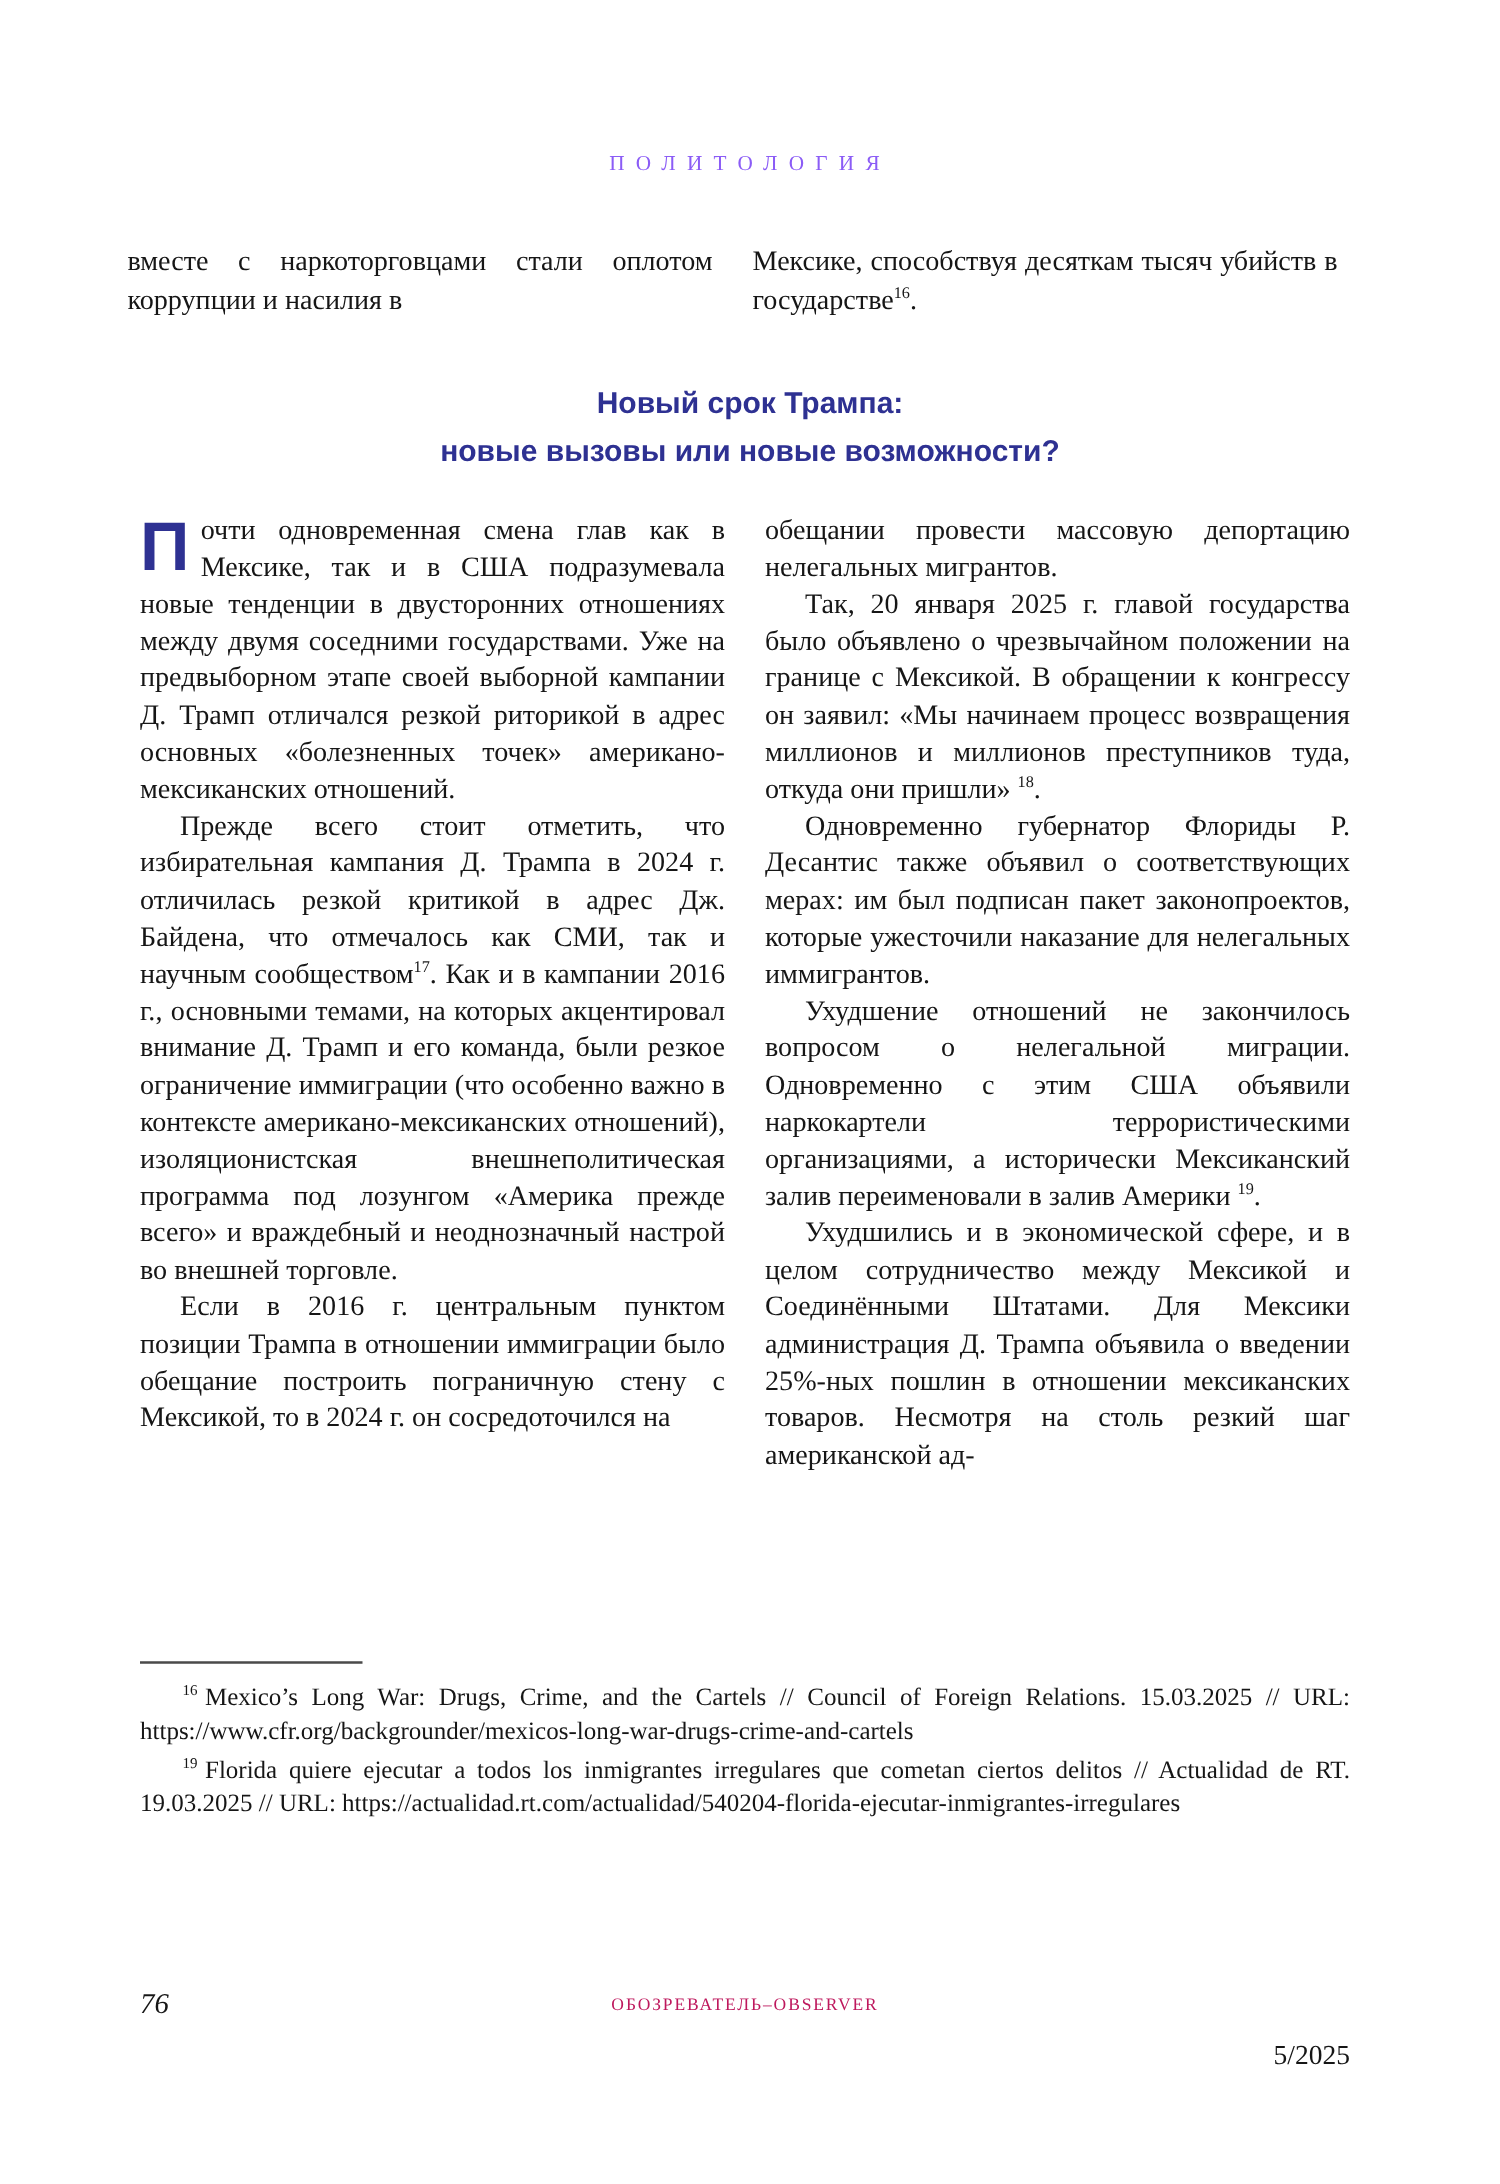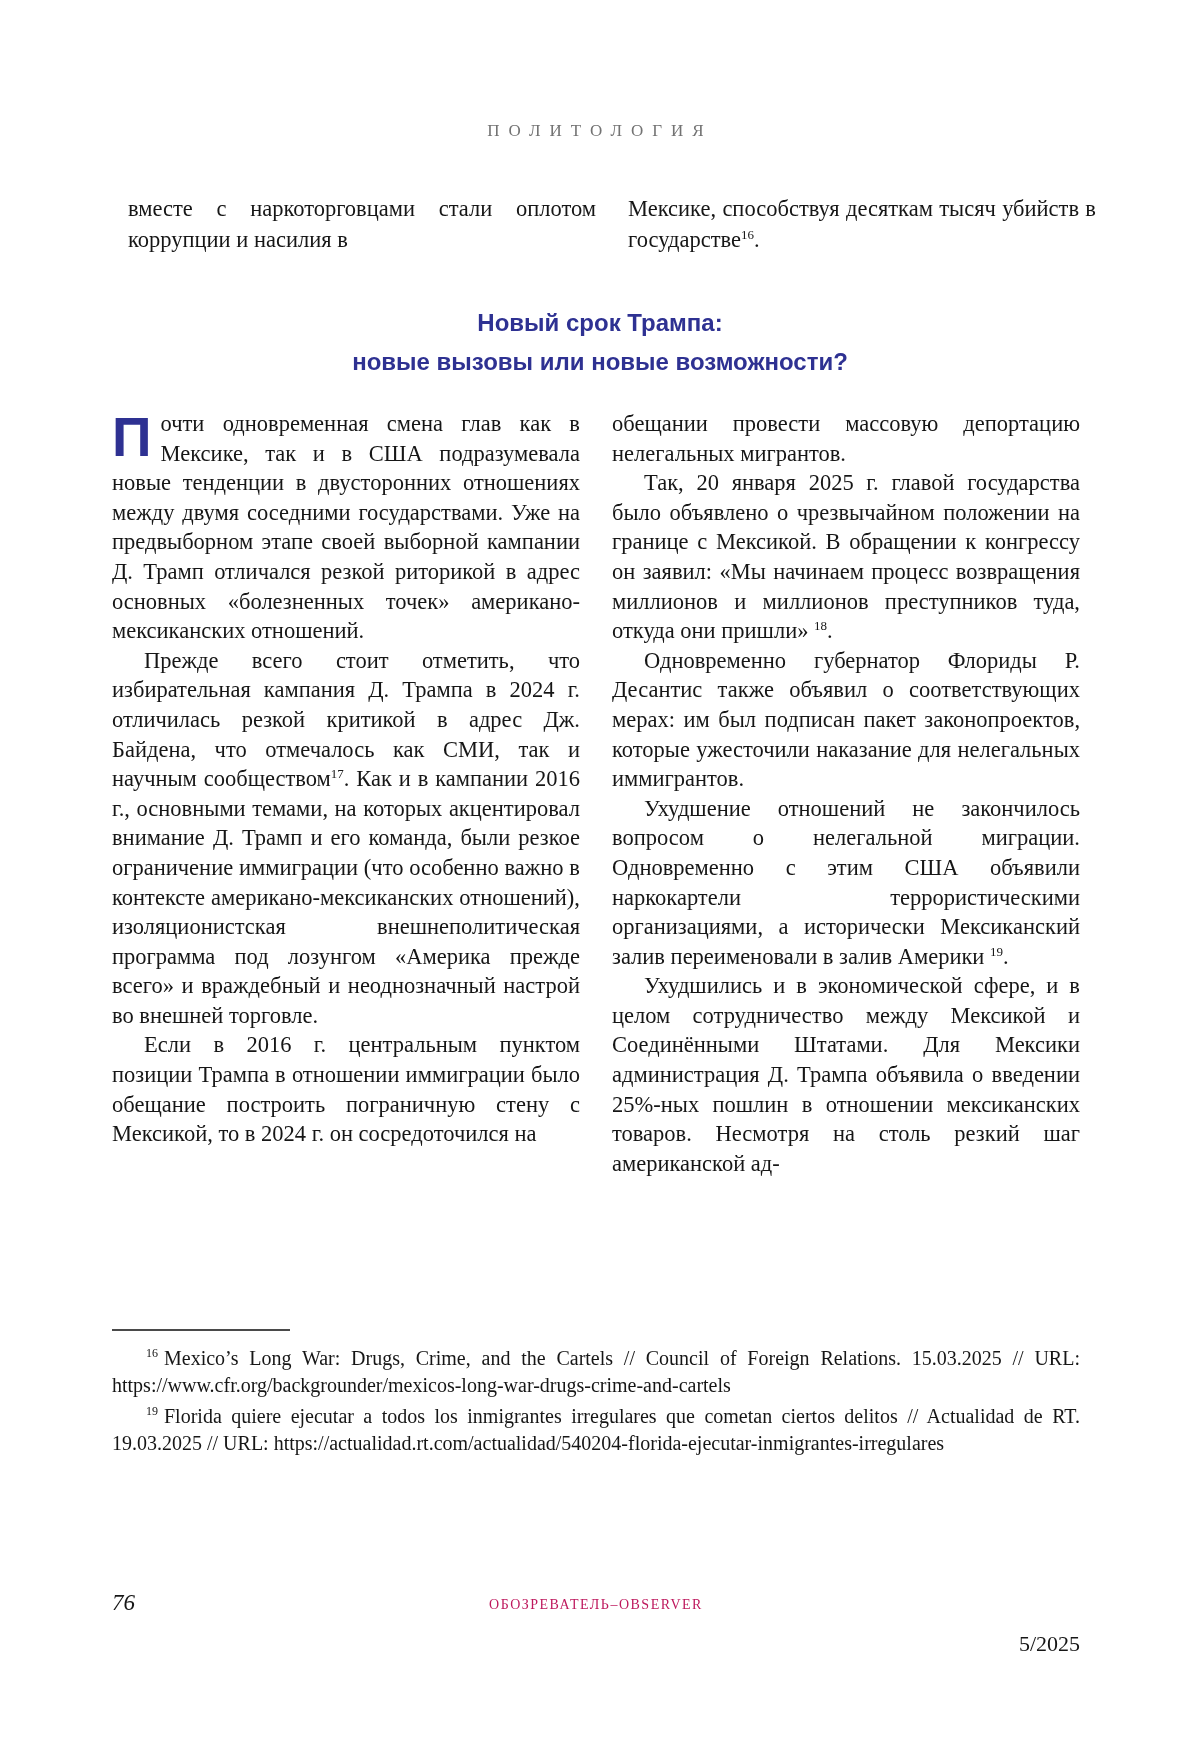--- a/index.html
+++ b/index.html
@@ -10,25 +10,25 @@
     color: #161616;
     position: relative;
     overflow: hidden;
   }
   .page { position: absolute; inset: 0; }
 
   .running-head {
     position: absolute; top: 121px; left: 0; width: 100%;
     text-align: center;
     font-size: 17px; letter-spacing: 9px;
-    color: #737373;
+    color: #8b5cf6;
   }
 
   .intro-row {
-    position: absolute; top: 193px; left: 128px; width: 968px;
+    position: absolute; top: 193px; left: 102px; width: 968px;
     display: flex; gap: 32px; align-items: flex-end;
   }
   .intro-row .col {
     width: 468px; margin: 0;
     font-size: 22.5px; line-height: 31px;
     text-align: justify;
     hyphens: auto;
   }
 
   .section-title {

